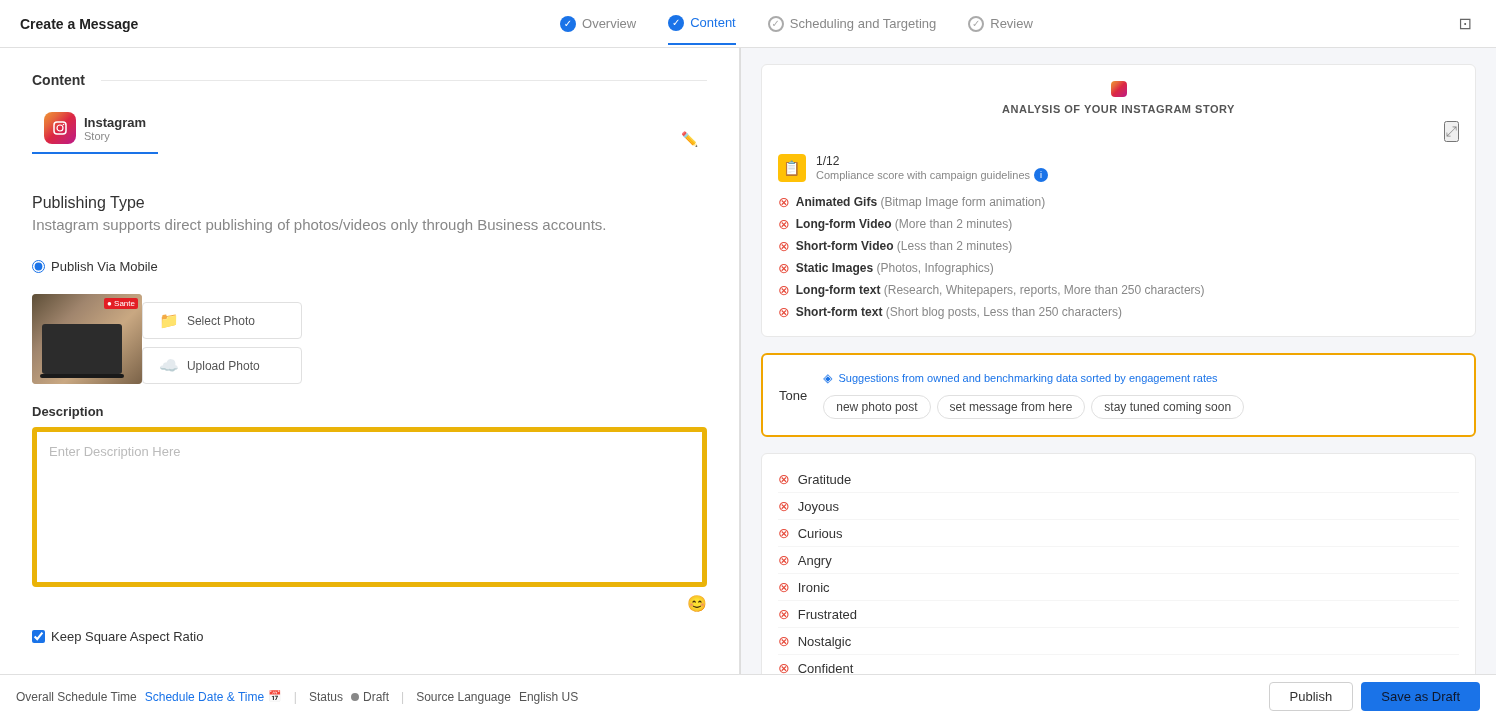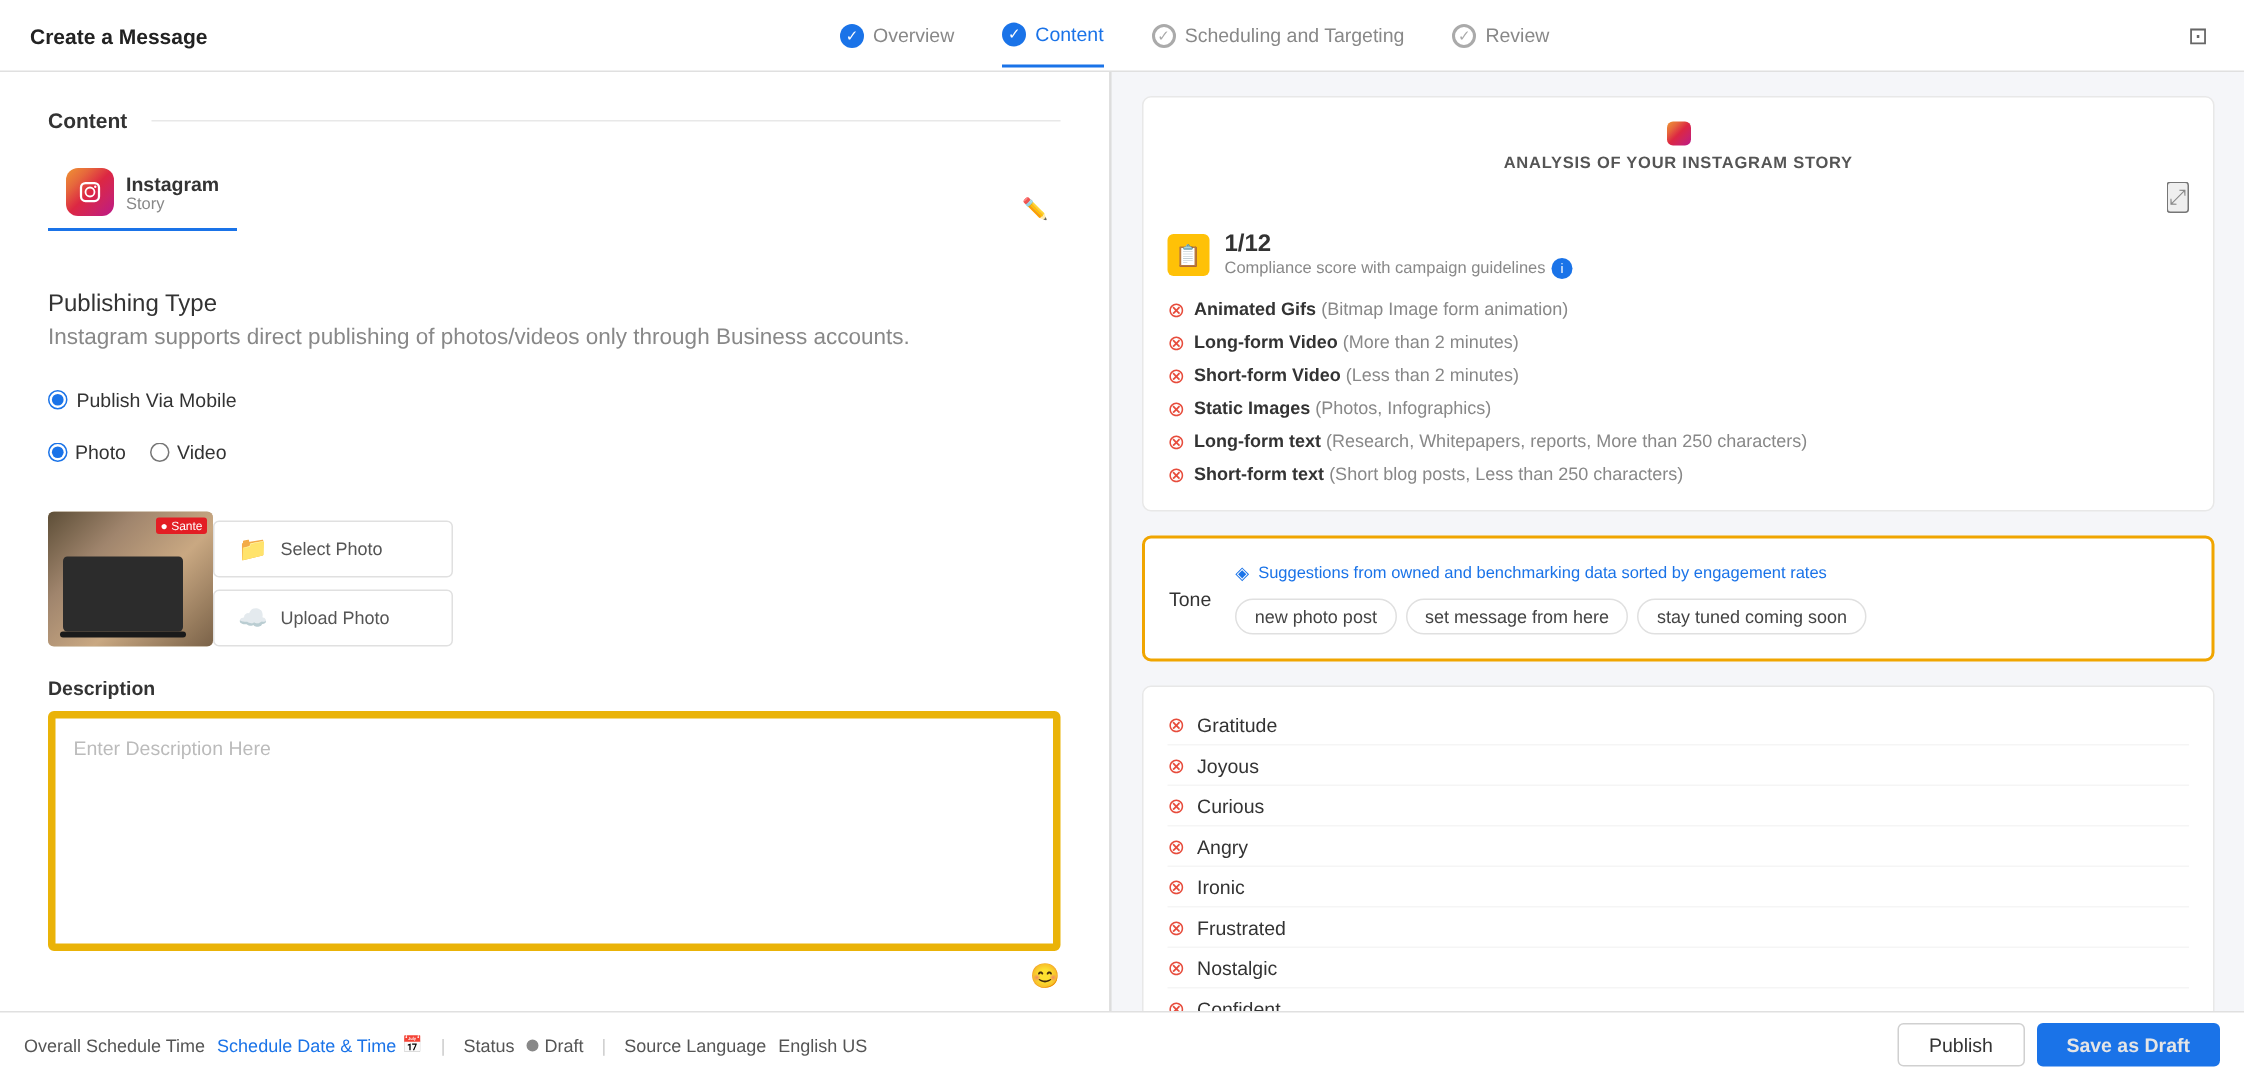--- a/index.html
+++ b/index.html
@@ -73,21 +73,21 @@
     .right-panel { flex: 1; background: #f5f6f9; overflow-y: auto; padding: 16px 20px; }
 
     
     .analysis-card { background: #fff; border-radius: 6px; padding: 16px; margin-bottom: 16px; border: 1px solid #e8e8e8; }
     .analysis-title { display: flex; align-items: center; gap: 6px; font-size: 11px; font-weight: 700; color: #555; letter-spacing: 0.5px; text-transform: uppercase; margin-bottom: 12px; flex-direction: column; }
     .ig-icon-small { width: 16px; height: 16px; border-radius: 4px; background: linear-gradient(135deg, #f09433, #e6683c, #dc2743, #cc2366, #bc1888); }
     .expand-icon { margin-left: auto; cursor: pointer; color: #888; font-size: 14px; }
 
     .score-row { display: flex; align-items: center; gap: 10px; margin-bottom: 12px; }
     .score-icon { width: 28px; height: 28px; background: #ffc107; border-radius: 4px; display: flex; align-items: center; justify-content: center; font-size: 14px; }
-    .score-value { font-size: 16px; font-weight: 700; }
+    .score-value { font-size: 12px; font-weight: 400; }
     .score-label { font-size: 11px; color: #888; display: flex; align-items: center; gap: 4px; }
     .info-icon { width: 14px; height: 14px; border-radius: 50%; background: #1a73e8; color: #fff; font-size: 9px; display: flex; align-items: center; justify-content: center; cursor: pointer; }
 
     .check-list { list-style: none; display: flex; flex-direction: column; gap: 6px; }
     .check-item { display: flex; align-items: center; gap: 6px; font-size: 12px; }
     .x-icon { color: #e74c3c; font-size: 14px; flex-shrink: 0; }
     .check-text-main { font-weight: 600; }
     .check-text-sub { color: #888; font-weight: 400; }
 
     
@@ -112,21 +112,21 @@
       display: flex; align-items: center; padding: 0 16px;
       justify-content: space-between;
     }
     .bottom-left { display: flex; align-items: center; gap: 8px; font-size: 12px; color: #555; }
     .schedule-link { color: #1a73e8; text-decoration: none; cursor: pointer; display: flex; align-items: center; gap: 4px; }
     .status-val { display: flex; align-items: center; gap: 4px; }
     .status-dot { width: 8px; height: 8px; border-radius: 50%; background: #888; border: 2px solid #888; }
     .separator { color: #ccc; margin: 0 4px; }
     .bottom-right { display: flex; gap: 8px; }
     .btn-publish { background: #fff; border: 1px solid #d0d0d0; border-radius: 4px; padding: 6px 20px; font-size: 13px; cursor: pointer; color: #333; }
-    .btn-save { background: #1a73e8; border: none; border-radius: 4px; padding: 6px 20px; font-size: 13px; cursor: pointer; color: #e5e5e5; font-weight: 700; }
+    .btn-save { background: #1a73e8; border: none; border-radius: 4px; padding: 6px 20px; font-size: 13px; cursor: pointer; color: #0f172a; font-weight: 400; }
 
     
     ::-webkit-scrollbar { width: 6px; }
     ::-webkit-scrollbar-thumb { background: #ccc; border-radius: 3px; }
     ::-webkit-scrollbar-track { background: transparent; }
   </style>
 </head>
 <body>
 
 <div class="top-bar">
@@ -189,30 +189,20 @@
       <h3>Publishing Type</h3>
       <p>Instagram supports direct publishing of photos/videos only through Business accounts.</p>
       <div class="radio-group">
         <label class="radio-item">
           <input type="radio" name="publishing" checked="" style="">
           <span>Publish Via Mobile</span>
         </label>
       </div>
     </div>
 
-    <div class="media-type">
-      <label class="media-type">
-        <input type="radio" name="mediatype" checked="" style="">
-        <span>Photo</span>
-      </label>
-      <label class="media-type">
-        <input type="radio" name="mediatype" style="">
-        <span>Video</span>
-      </label>
-    </div>
 
     <div class="photo-area">
       <div class="photo-preview">
         <div class="photo-preview-inner" style="background: linear-gradient(135deg, #5d4e37 0%, #a0856d 30%, #c9a882 60%, #7a6248 100%); position:relative;">
 
           <div style="position:absolute;bottom:10px;left:10px;width:80px;height:50px;background:#2c2c2c;border-radius:3px;"></div>
           <div style="position:absolute;bottom:6px;left:8px;width:84px;height:4px;background:#1a1a1a;border-radius:2px;"></div>
         </div>
         <div class="photo-preview-badge">● Sante</div>
       </div>

